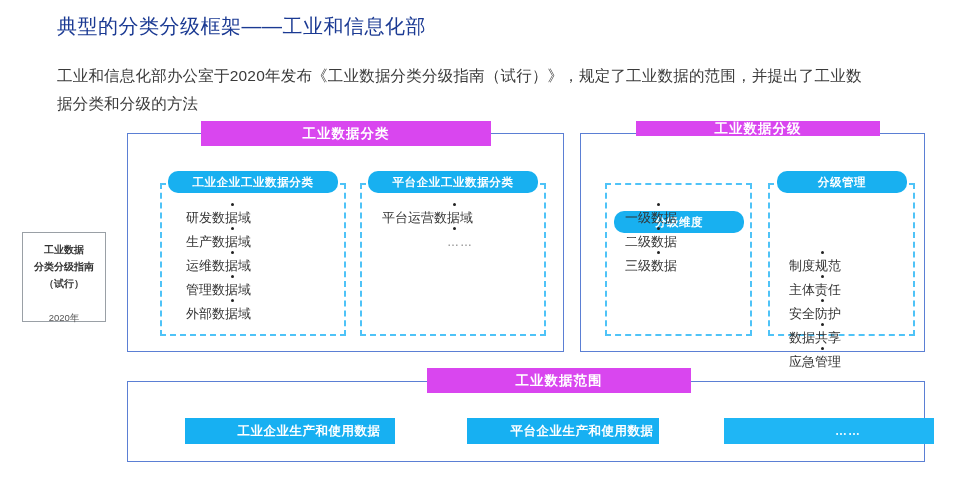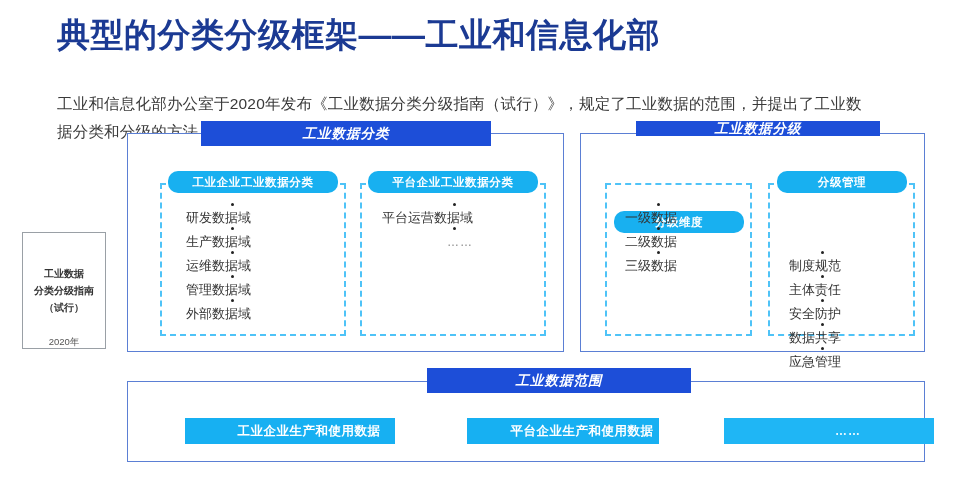--- a/index.html
+++ b/index.html
@@ -8,55 +8,53 @@
     background:#ffffff;
     font-family:"Liberation Sans","DejaVu Sans",sans-serif;
     overflow:hidden;
     position:relative;
   }
   #slide{position:relative;width:960px;height:487px;background:#fff;}
 
   
   .title{
     position:absolute;left:57px;top:13px;
-    font-size:33px;font-weight:bold;color:#1b3a93;
+    font-size:20px;font-weight:normal;color:#1b3a93;
     letter-spacing:.5px;white-space:nowrap;
   }
   .subtitle{
     position:absolute;left:57px;top:62px;width:810px;
     font-size:15.5px;line-height:28px;color:#3a3a3a;
     letter-spacing:.2px;
-    margin-top:28px;
   }
 
   
   .doccard{
-    position:absolute;left:22px;top:232px;width:84px;height:117px;
+    position:absolute;left:22px;top:232px;width:84px;height:90px;
     border:1px solid #9aa0a6;background:#fff;
     display:flex;flex-direction:column;align-items:center;justify-content:flex-start;
-    padding-top:32px;box-sizing:border-box;
+    padding-top:8px;box-sizing:border-box;
   }
   .doccard .l{font-size:10px;color:#333;line-height:17px;font-weight:bold;white-space:nowrap;}
   .doccard .year{font-size:9.5px;color:#555;margin-top:20px;}
 
   
   .panel{
     position:absolute;border:1.4px solid #5b7fd4;background:#fff;box-sizing:border-box;
   }
   #panel-left{left:127px;top:133px;width:437px;height:219px;}
   #panel-right{left:580px;top:133px;width:345px;height:219px;}
   #panel-bottom{left:127px;top:381px;width:798px;height:81px;}
 
   
   .hdr{
-    position:absolute;background:#1d4ed8;color:#fff;
+    position:absolute;background:#d946ef;color:#fff;
     display:flex;align-items:center;justify-content:center;
     font-size:13.5px;font-weight:bold;letter-spacing:1px;
     box-sizing:border-box;
-    font-style:italic;
   }
   #hdr-class{left:201px;top:121px;width:290px;height:25px;}
   #hdr-grade{left:636px;top:121px;width:244px;height:15px;}
   #hdr-scope{left:427px;top:368px;width:264px;height:25px;}
 
   
   .dcard{
     position:absolute;border:2px dashed #4fc3f7;box-sizing:border-box;background:#fff;
   }
   #d1{left:160px;top:183px;width:186px;height:153px;}

